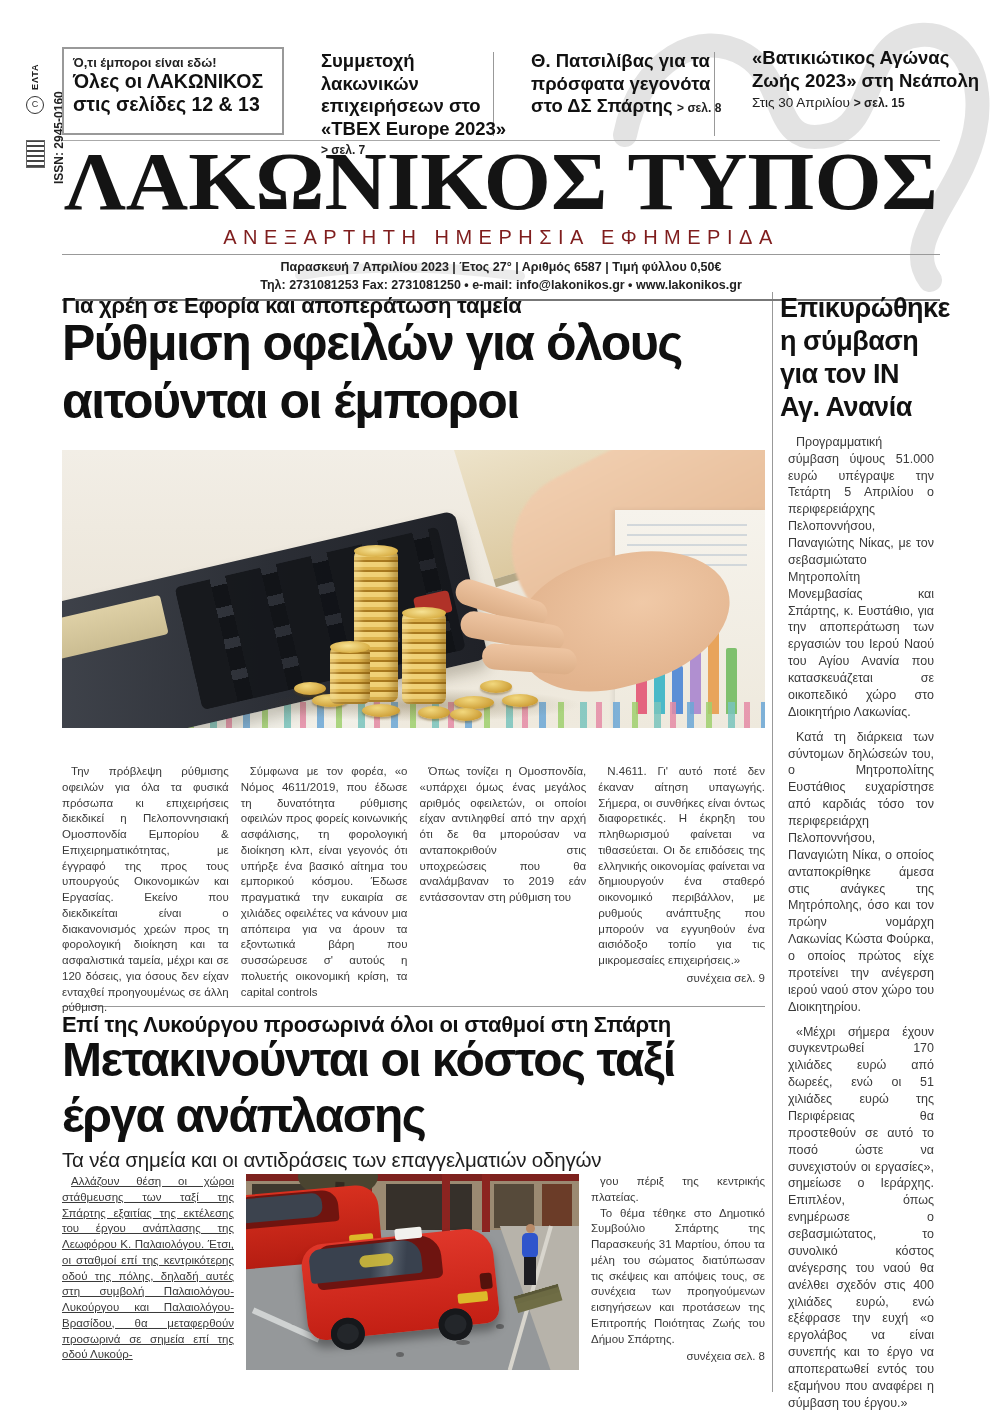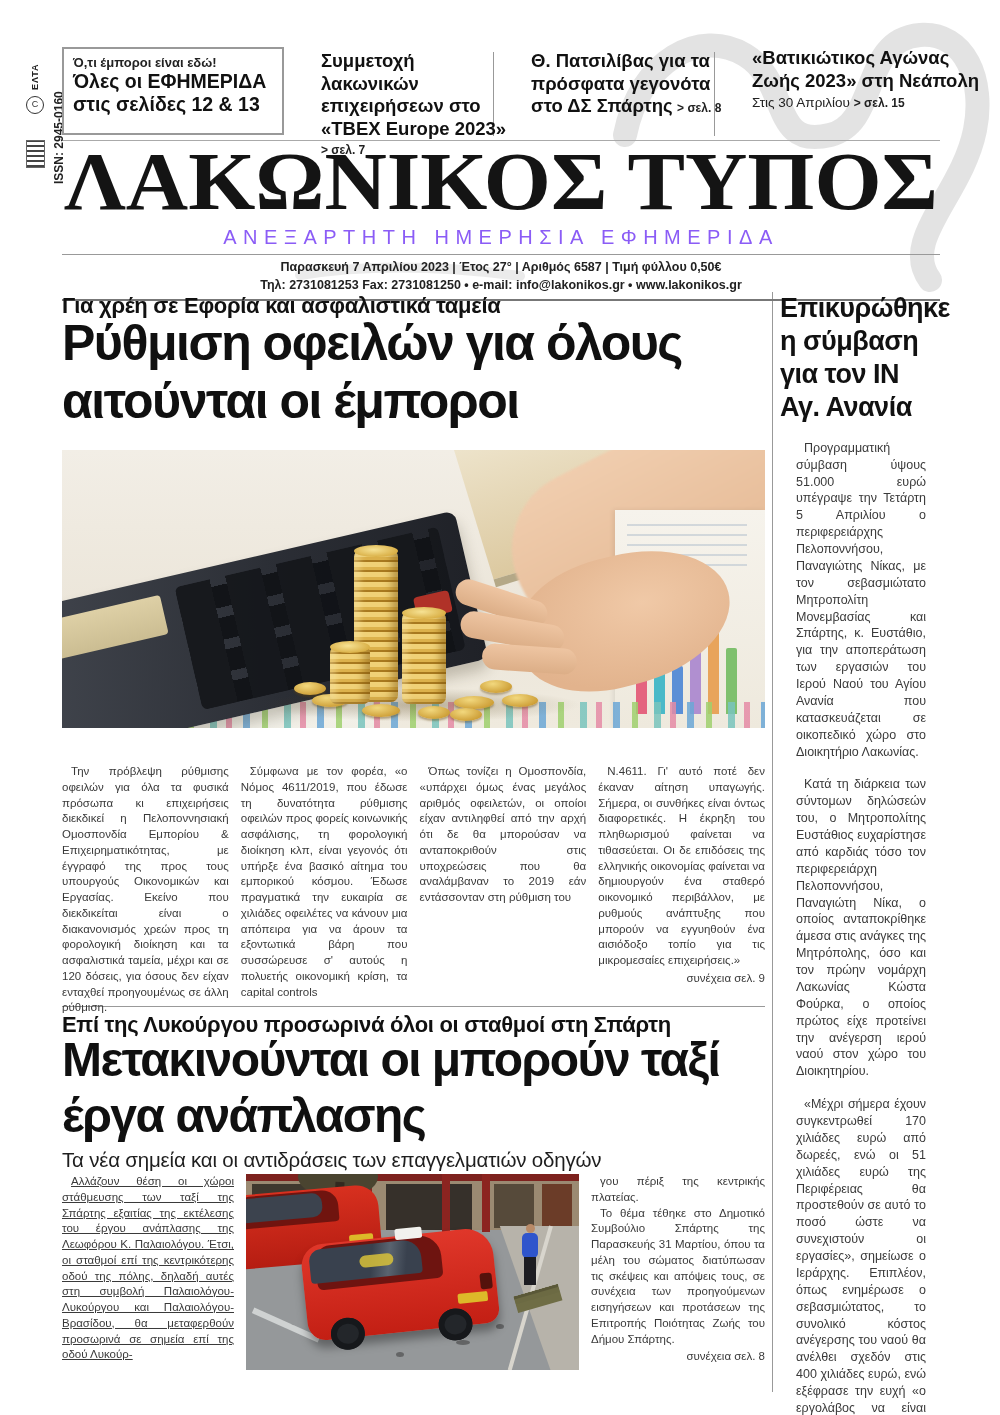--- a/index.html
+++ b/index.html
@@ -33,21 +33,21 @@
   .t2{left:296px;width:196px;}
   .t3{left:506px;width:198px;}
   .t4{left:727px;width:238px;top:47px;}
   .vline{width:1px;background:#999;top:52px;height:84px;}
   .vl1{left:493px;} .vl2{left:714px;}
   .hr{background:#aaa;height:1px;}
   .hr-top{left:62px;top:140px;width:878px;}
 
   
   .masthead{left:62px;top:145px;width:878px;text-align:center;}
-  .mast-sub{font-size:20px;letter-spacing:6.5px;color:#8b5cf6;margin-top:1px;}
+  .mast-sub{font-size:20px;letter-spacing:6.5px;color:#7f1d1d;margin-top:1px;}
   .mast-rule{height:1px;background:#999;margin-top:5px;}
   .dateline{font-size:12.5px;font-weight:bold;color:#222;margin-top:4px;line-height:1.4;}
   .mast-rule2{height:2px;background:#777;margin-top:5px;}
 
   
   .vsep{left:772px;top:292px;height:1100px;width:1px;background:#999;}
 
   
   .kicker{font-size:22px;font-weight:800;color:#111;letter-spacing:-0.3px;}
   .k1{left:62px;top:293px;}
@@ -69,21 +69,21 @@
   .sh2{left:62px;top:1148px;width:703px;}
   .b2{top:1174px;}
   .bcol-a{width:172px;text-decoration:underline;}
   .bcol-b{width:174px;}
 
   
   .sidebar{left:780px;top:292px;width:162px;}
   .sb-headline{font-size:27px;font-weight:800;line-height:1.22;color:#111;letter-spacing:-0.5px;}
   .sb-subhead{font-size:19.5px;font-weight:400;line-height:1.28;color:#1e1e1e;margin-top:9px;}
   .sb-body{margin-top:10px;font-size:12.5px;line-height:1.35;text-align:justify;color:#3a3a3a;}
-  .sb-body p{margin:16px;text-indent:8px;}
+  .sb-body p{margin:8px;text-indent:8px;}
   .sb-cont{text-align:right;font-size:12px;color:#3a3a3a;margin-top:3px;}
   .sb-rule{height:1px;background:#777;margin-top:12px;}
   .sb-teaser-title{font-size:24px;font-weight:800;line-height:1.2;color:#111;margin-top:12px;letter-spacing:-0.5px;}
 
   
   .photo1{left:62px;top:450px;width:703px;height:278px;overflow:hidden;
           background:linear-gradient(180deg,#f2eee6 0%,#ece6da 55%,#efeade 100%);}
   .p1-tablet{position:absolute;right:-60px;top:-70px;width:360px;height:150px;transform:rotate(-17deg);
              background:linear-gradient(180deg,#efe6cf,#dcc9a0);border-bottom:8px solid #b4a887;}
   .p1-arm{position:absolute;right:-70px;top:-20px;width:330px;height:170px;transform:rotate(-27deg);
@@ -193,21 +193,21 @@
 
   <div class="abs issn-strip content">
     <div class="stamp">C</div>
     <div class="elta-mark">ΕΛΤΑ</div>
     <div class="barcode"></div>
     <div class="issn-text">ISSN: 2945-0160</div>
   </div>
 
   <div class="abs teaser-box content">
     <div class="tb-tag">Ό,τι έμποροι είναι εδώ!</div>
-    <div class="tb-line">Όλες οι ΕΦΗΜΕΡΙΔΑ</div>
+    <div class="tb-line">Όλες οι ΛΑΚΩΝΙΚΟΣ</div>
     <div class="tb-line">στις σελίδες 12 &amp; 13</div>
   </div>
 
   <div class="abs top-teaser t2 content">
     <span class="tt-title">Συμμετοχή λακωνικών επιχειρήσεων στο «TBEX Europe 2023»</span>
     <span class="tt-page">&gt; σελ. 7</span>
   </div>
   <div class="abs vline vl1"></div>
   <div class="abs top-teaser t3 content">
     <span class="tt-title">Θ. Πατσιλίβας για τα πρόσφατα γεγονότα στο ΔΣ Σπάρτης</span>
@@ -232,21 +232,21 @@
     <div class="mast-rule"></div>
     <div class="dateline">
       <div>Παρασκευή 7 Απριλίου 2023 | Έτος 27° | Αριθμός 6587 | Τιμή φύλλου 0,50€</div>
       <div>Τηλ: 2731081253 Fax: 2731081250 • e-mail: info@lakonikos.gr • www.lakonikos.gr</div>
     </div>
     <div class="mast-rule2"></div>
   </div>
 
   <div class="abs vsep"></div>
 
-  <div class="abs kicker k1 content">Για χρέη σε Εφορία και ασφαλιστικά ταμεία</div>
+  <div class="abs kicker k1 content">Για χρέη σε Εφορία και αποπεράτωση ταμεία</div>
   <div class="abs headline h1 content">
     <div>Ρύθμιση οφειλών για όλους</div>
     <div>αιτούνται οι έμποροι</div>
   </div>
 
   <div class="abs photo1 content">
     <div class="p1-tablet"></div>
     <div class="p1-arm"></div>
     <div class="p1-paper-left">
       <div class="p1-paper-lines"></div>
@@ -299,21 +299,21 @@
     <div class="bcol">
       <p>Ν.4611. Γι' αυτό ποτέ δεν έκαναν αίτηση υπαγωγής. Σήμερα, οι συνθήκες είναι όντως διαφορετικές. Η έκρηξη του πληθωρισμού φαίνεται να τιθασεύεται. Οι δε επιδόσεις της ελληνικής οικονομίας φαίνεται να δημιουργούν ένα σταθερό οικονομικό περιβάλλον, με ρυθμούς ανάπτυξης που μπορούν να εγγυηθούν ένα αισιόδοξο τοπίο για τις μικρομεσαίες επιχειρήσεις.»</p>
       <div class="cont">συνέχεια σελ. 9</div>
     </div>
   </div>
 
   <div class="abs hr hr-mid"></div>
 
   <div class="abs kicker k2 content">Επί της Λυκούργου προσωρινά όλοι οι σταθμοί στη Σπάρτη</div>
   <div class="abs headline h2x content">
-    <div>Μετακινούνται οι μπορούν ταξί</div>
+    <div>Μετακινούνται οι κόστος ταξί</div>
     <div>έργα ανάπλασης</div>
   </div>
   <div class="abs subhead sh2 content">Τα νέα σημεία και οι αντιδράσεις των επαγγελματιών οδηγών</div>
 
   <div class="abs body-row b2 content">
     <div class="bcol bcol-a">
       <p>Αλλάζουν θέση οι χώροι στάθμευσης των ταξί της Σπάρτης εξαιτίας της εκτέλεσης του έργου ανάπλασης της Λεωφόρου Κ. Παλαιολόγου. Έτσι, οι σταθμοί επί της κεντρικότερης οδού της πόλης, δηλαδή αυτές στη συμβολή Παλαιολόγου-Λυκούργου και Παλαιολόγου-Βρασίδου, θα μεταφερθούν προσωρινά σε σημεία επί της οδού Λυκούρ-</p>
     </div>
 
     <div class="photo2">

